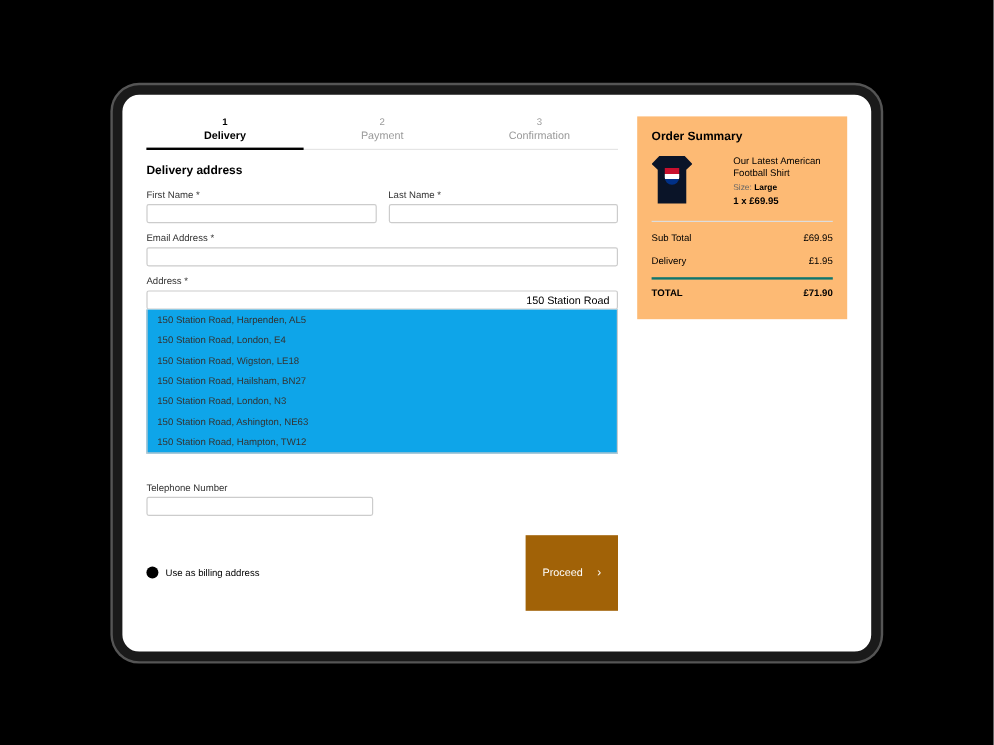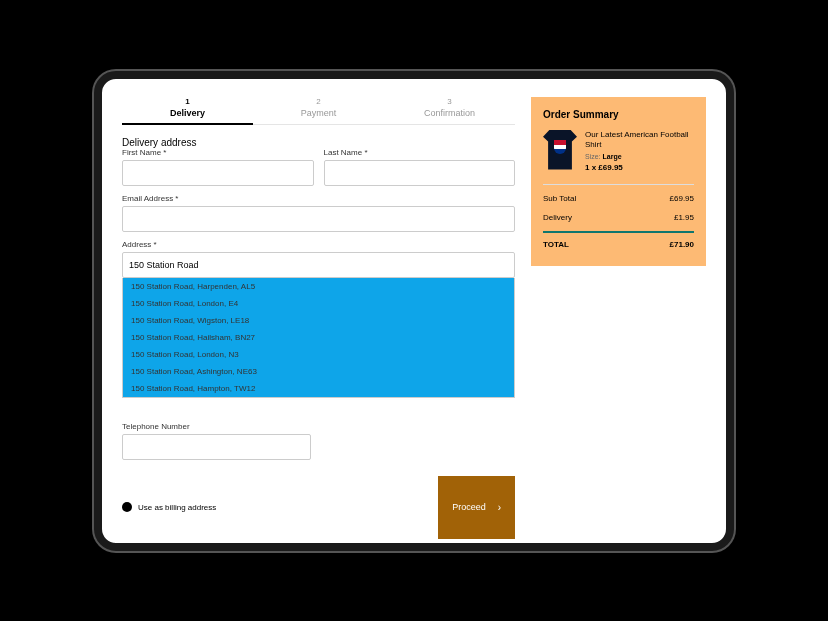--- a/index.html
+++ b/index.html
@@ -5,42 +5,42 @@
 * { box-sizing: border-box; margin: 0; padding: 0; }
 body { background: #000; font-family: -apple-system, Helvetica, Arial, sans-serif; display: flex; align-items: center; justify-content: center; height: 621px; width: 828px; }
 .tablet { width: 640px; height: 480px; background: #fff; border-radius: 22px; border: 8px solid #1a1a1a; box-shadow: 0 0 0 2px #555; overflow: hidden; position: relative; }
 .screen { width: 100%; height: 100%; display: flex; padding: 18px 20px; gap: 16px; overflow: hidden; }
 .left { flex: 1; display: flex; flex-direction: column; }
 .steps { display: flex; border-bottom: 1px solid #e5e5e5; margin-bottom: 12px; }
 .step { flex: 1; text-align: center; font-size: 9px; color: #999; padding-bottom: 6px; position: relative; }
 .step.active { color: #000; font-weight: 600; }
 .step .num { display: block; font-size: 8px; margin-bottom: 2px; }
 .step.active::after { content: ""; position: absolute; bottom: -1px; left: 0; right: 0; height: 2px; background: #000; }
-.section-title { font-size: 10px; font-weight: 400; }
+.section-title { font-size: 10px; font-weight: 700; margin-bottom: 10px; }
 .row { display: flex; gap: 10px; margin-bottom: 8px; }
 .field { flex: 1; display: flex; flex-direction: column; }
 .field label { font-size: 8px; color: #333; margin-bottom: 3px; }
-.field input { border: 1px solid #ccc; border-radius: 2px; height: 26px; padding: 0 6px; font-size: 9px; }
+.field input { border: 1px solid #ccc; border-radius: 2px; height: 16px; padding: 0 6px; font-size: 9px; text-align: right; }
 .field.half { max-width: 48%; }
 .address-wrap { position: relative; }
 .dropdown { position: absolute; top: 100%; left: 0; right: 0; background: #0ea5e9; border: 1px solid #ccc; border-top: none; z-index: 10; font-size: 8px; max-height: 130px; overflow: hidden; }
 .dropdown .opt { padding: 4px 8px; color: #333; cursor: pointer; }
 .below-drop { margin-top: 136px; }
 .billing-row { display: flex; justify-content: space-between; margin-top: 8px; }
 .billing-left { display: flex; align-items: center; gap: 6px; }
 .radio { width: 10px; height: 10px; border-radius: 50%; background: #000; }
 .billing-left span { font-size: 8px; }
 .proceed { background: #a16207; color: #fff; border: none; padding: 26px 14px; font-size: 9px; display: flex; align-items: center; gap: 12px; cursor: pointer; }
 .proceed .chev { font-size: 10px; }
 .right { width: 175px; background: #fdba74; padding: 12px; font-size: 9px; height: fit-content; }
 .right h3 { font-size: 10px; font-weight: 700; margin-bottom: 10px; }
 .product { display: flex; gap: 8px; margin-bottom: 12px; }
 .shirt { width: 34px; height: 40px; background: #0a1428; border-radius: 3px; position: relative; clip-path: polygon(20% 0, 80% 0, 100% 18%, 85% 30%, 85% 100%, 15% 100%, 15% 30%, 0 18%); }
 .shirt::after { content: ""; position: absolute; top: 10px; left: 50%; transform: translateX(-50%); width: 12px; height: 14px; background: linear-gradient(#c8102e 33%, #fff 33% 66%, #003087 66%); border-radius: 0 0 6px 6px; }
-.pinfo { flex: 1; }
+.pinfo { flex: 1; margin-left: 26px; }
 .pname { font-size: 8px; line-height: 1.3; margin-bottom: 3px; }
 .psize { font-size: 7px; color: #666; margin-bottom: 3px; }
 .psize b { color: #000; }
 .pprice { font-size: 8px; font-weight: 700; }
 .trow { display: flex; justify-content: space-between; padding: 5px 0; font-size: 8px; }
 .trow.total { font-weight: 700; border-top: 2px solid #0f766e; margin-top: 4px; padding-top: 7px; }
 .hr { border: none; border-top: 1px solid #ddd; margin: 4px 0; }
 </style>
 </head>
 <body>

